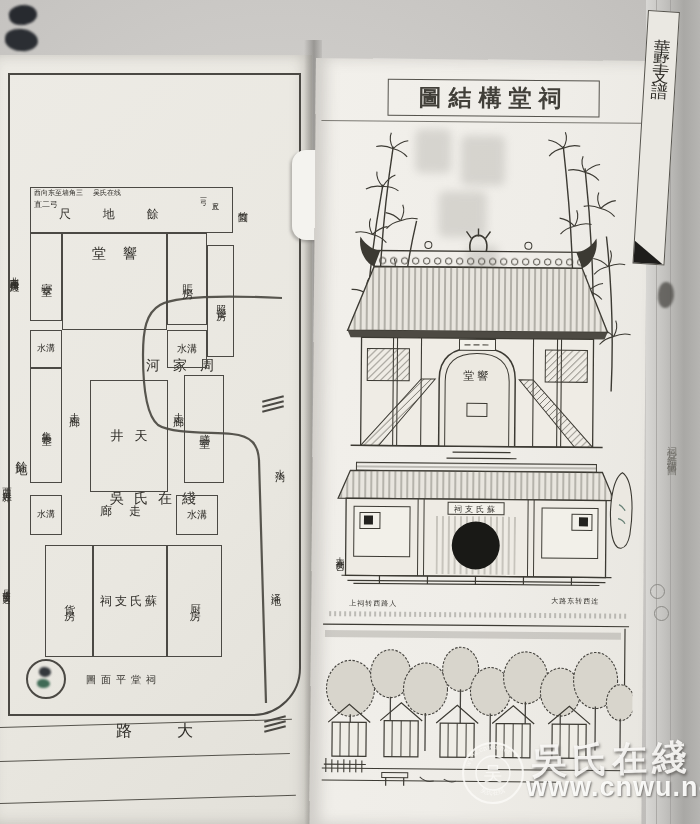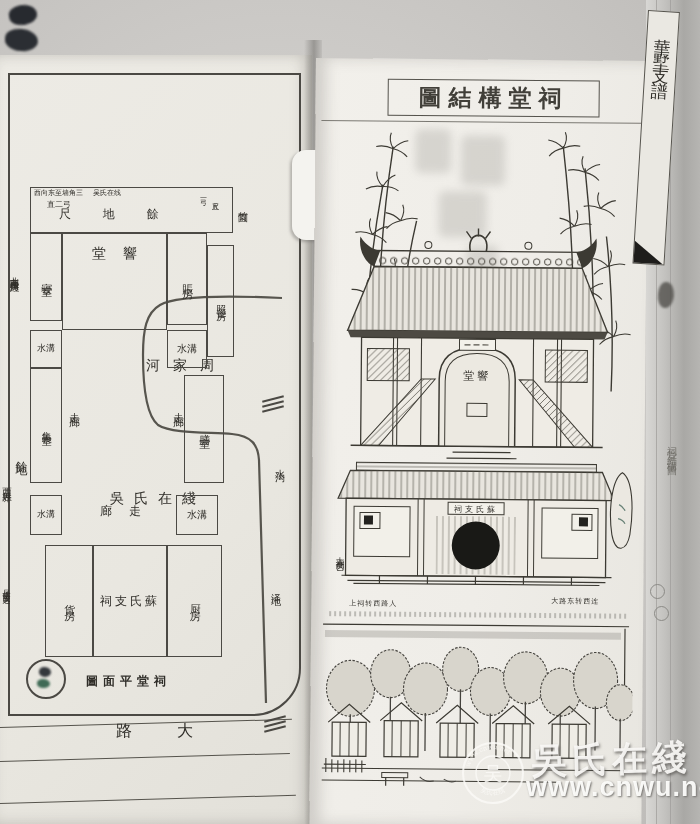--- a/index.html
+++ b/index.html
@@ -32,21 +32,21 @@
     <svg class="abs" style="left:0;top:0;" width="312" height="700" viewBox="0 0 312 700">
       <path d="M282 243C220 240 175 241 160 250C146 258 143 275 143 300C143 330 146 360 158 370C172 379 210 377 232 379C252 381 258 390 259 405L266 648" fill="none" stroke="#57554e" stroke-width="2.2"></path>
     </svg>
 
     <div class="lbl abs" style="left:146px;top:303px;font-size:14px;letter-spacing:13px;white-space:nowrap;text-align:center;">河家周</div>
     <div class="lbl abs" style="left:110px;top:436px;font-size:14px;letter-spacing:10px;white-space:nowrap;">吳氏在綫</div>
 
     <div class="box" style="left:30px;top:132px;width:203px;height:46px;border-width:1.6px;">
       <div class="lbl abs" style="left:3px;top:2px;font-size:7px;white-space:nowrap;">西向东至墙角三</div>
       <div class="lbl abs" style="left:62px;top:2px;font-size:7px;white-space:nowrap;">吴氏在线</div>
-      <div class="lbl abs" style="left:16px;top:13px;font-size:8px;white-space:nowrap;">直二弓</div>
+      <div class="lbl abs" style="left:3px;top:13px;font-size:8px;white-space:nowrap;">直二弓</div>
       <div class="lbl abs" style="left:28px;top:20px;font-size:12px;letter-spacing:14px;white-space:nowrap;">尺 地 餘</div>
       <div class="lbl abs v" style="right:26px;top:6px;font-size:7px;">一弓</div>
       <div class="lbl abs v" style="right:14px;top:10px;font-size:7px;">尺五</div>
     </div>
     <div class="lbl abs v" style="left:237px;top:148px;font-size:10px;letter-spacing:2px;">竹園</div>
 
     <div class="box" style="left:30px;top:178px;width:32px;height:88px;">
       <span class="lbl v" style="font-size:11px;letter-spacing:3px;">寝室</span>
       </div>
     <div class="box" style="left:62px;top:178px;width:105px;height:97px;align-items:flex-start;">
@@ -63,20 +63,23 @@
       <span class="lbl" style="font-size:9px;">水溝</span>
       </div>
     <div class="box" style="left:167px;top:275px;width:40px;height:38px;">
       <span class="lbl" style="font-size:10px;">水溝</span>
       </div>
 
     <div class="box" style="left:30px;top:313px;width:32px;height:115px;">
       <span class="lbl v" style="font-size:10px;letter-spacing:2px;">集義室</span>
       </div>
     <div class="lbl abs v" style="left:68px;top:348px;font-size:11px;letter-spacing:4px;">走廊</div>
+    <div class="box" style="left:90px;top:325px;width:78px;height:112px;">
+      <span class="lbl" style="font-size:13px;letter-spacing:11px;margin-left:11px;">井天</span>
+      </div>
     <div class="lbl abs v" style="left:172px;top:348px;font-size:11px;letter-spacing:4px;">走廊</div>
     <div class="box" style="left:184px;top:320px;width:40px;height:108px;">
       <span class="lbl v" style="font-size:11px;letter-spacing:4px;">膳室</span>
       </div>
 
     <div class="box" style="left:30px;top:440px;width:32px;height:40px;">
       <span class="lbl" style="font-size:9px;">水溝</span>
       </div>
     <div class="lbl abs" style="left:100px;top:450px;font-size:12px;letter-spacing:17px;white-space:nowrap;">廊走</div>
     <div class="box" style="left:176px;top:440px;width:42px;height:40px;">
@@ -86,21 +89,21 @@
     <div class="box" style="left:45px;top:490px;width:48px;height:112px;">
       <span class="lbl v" style="font-size:11px;letter-spacing:6px;">貨房</span>
       </div>
     <div class="box" style="left:93px;top:490px;width:74px;height:112px;">
       <span class="lbl" style="font-size:12px;letter-spacing:3px;">祠支氏蘇</span>
       </div>
     <div class="box" style="left:167px;top:490px;width:55px;height:112px;">
       <span class="lbl v" style="font-size:11px;letter-spacing:6px;">厨房</span>
       </div>
 
-    <div class="lbl abs" style="left:86px;top:620px;font-size:12px;letter-spacing:5px;white-space:nowrap;font-weight:bold;">圖面平堂祠</div>
+    <div class="lbl abs" style="left:86px;top:620px;font-size:10px;letter-spacing:5px;white-space:nowrap;">圖面平堂祠</div>
     <div class="abs" style="left:26px;top:604px;width:36px;height:36px;border:2px solid #4b4944;border-radius:50%;">
       <div class="blob" style="left:11px;top:6px;width:12px;height:10px;background:#34383c;"></div>
       <div class="blob" style="left:9px;top:18px;width:13px;height:9px;background:#3f6a55;"></div>
     </div>
 
     <div class="lbl abs v" style="left:9px;top:215px;font-size:9px;letter-spacing:1px;">北向南至橫河綫</div>
     <div class="lbl abs v" style="left:15px;top:396px;font-size:12px;letter-spacing:3px;">餘地</div>
     <div class="lbl abs v" style="left:2px;top:425px;font-size:9.5px;letter-spacing:2px;">西王姓界</div>
     <div class="lbl abs v" style="left:1px;top:528px;font-size:8px;letter-spacing:1px;">尺寸俱自丈改之</div>
 

